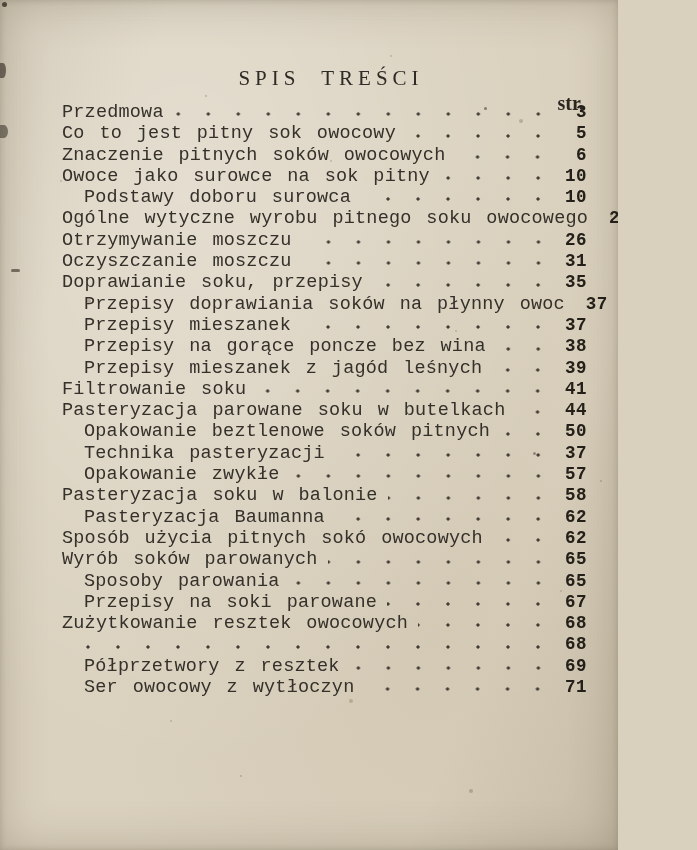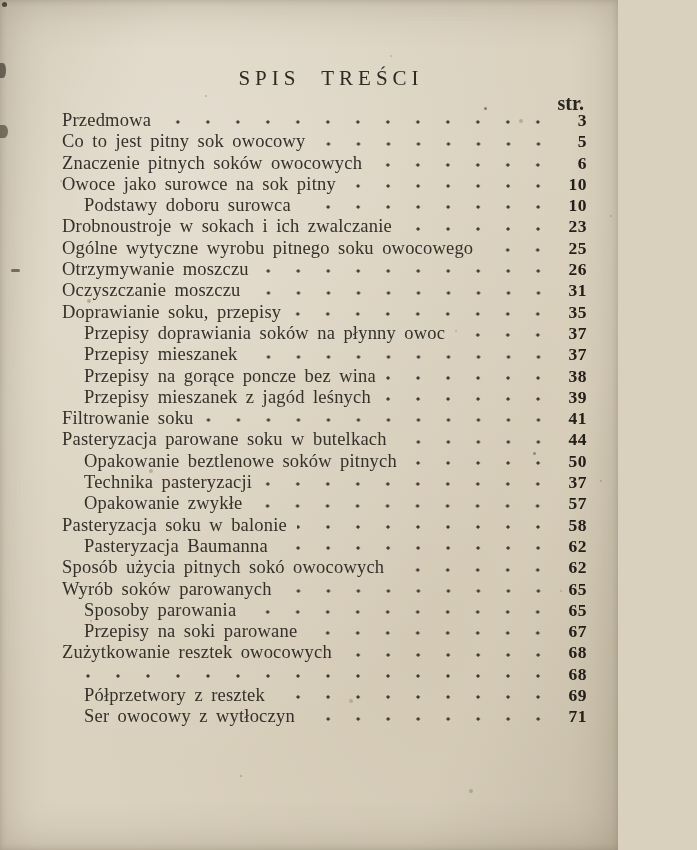--- a/index.html
+++ b/index.html
@@ -76,21 +76,21 @@
   }
   .str-label {
     position: absolute;
     top: 92px; right: 34px;
     font-size: 20px;
     font-weight: 700;
     color: #2a2620;
   }
   .toc {
     position: absolute;
-    top: 110px; left: 62px; right: 31px;
+    top: 102px; left: 62px; right: 31px; font-family: Liberation Mono, monospace;
   }
   .entry {
     display: flex;
     align-items: baseline;
     height: 21.3px;
     line-height: 21.3px;
     font-size: 18.5px;
   }
   .entry .label {
     white-space: nowrap;
@@ -155,25 +155,20 @@
     <span class="dots"></span>
     <span class="pageno">10</span>
   </div>
 
   <div class="entry indent">
     <span class="label">Podstawy doboru surowca</span>
     <span class="dots"></span>
     <span class="pageno">10</span>
   </div>
 
-  <div class="entry">
-    <span class="label">Drobnoustroje w sokach i ich zwalczanie</span>
-    <span class="dots"></span>
-    <span class="pageno">23</span>
-  </div>
 
   <div class="entry">
     <span class="label">Ogólne wytyczne wyrobu pitnego soku owocowego</span>
     <span class="dots"></span>
     <span class="pageno">25</span>
   </div>
 
   <div class="entry">
     <span class="label">Otrzymywanie moszczu</span>
     <span class="dots"></span>

